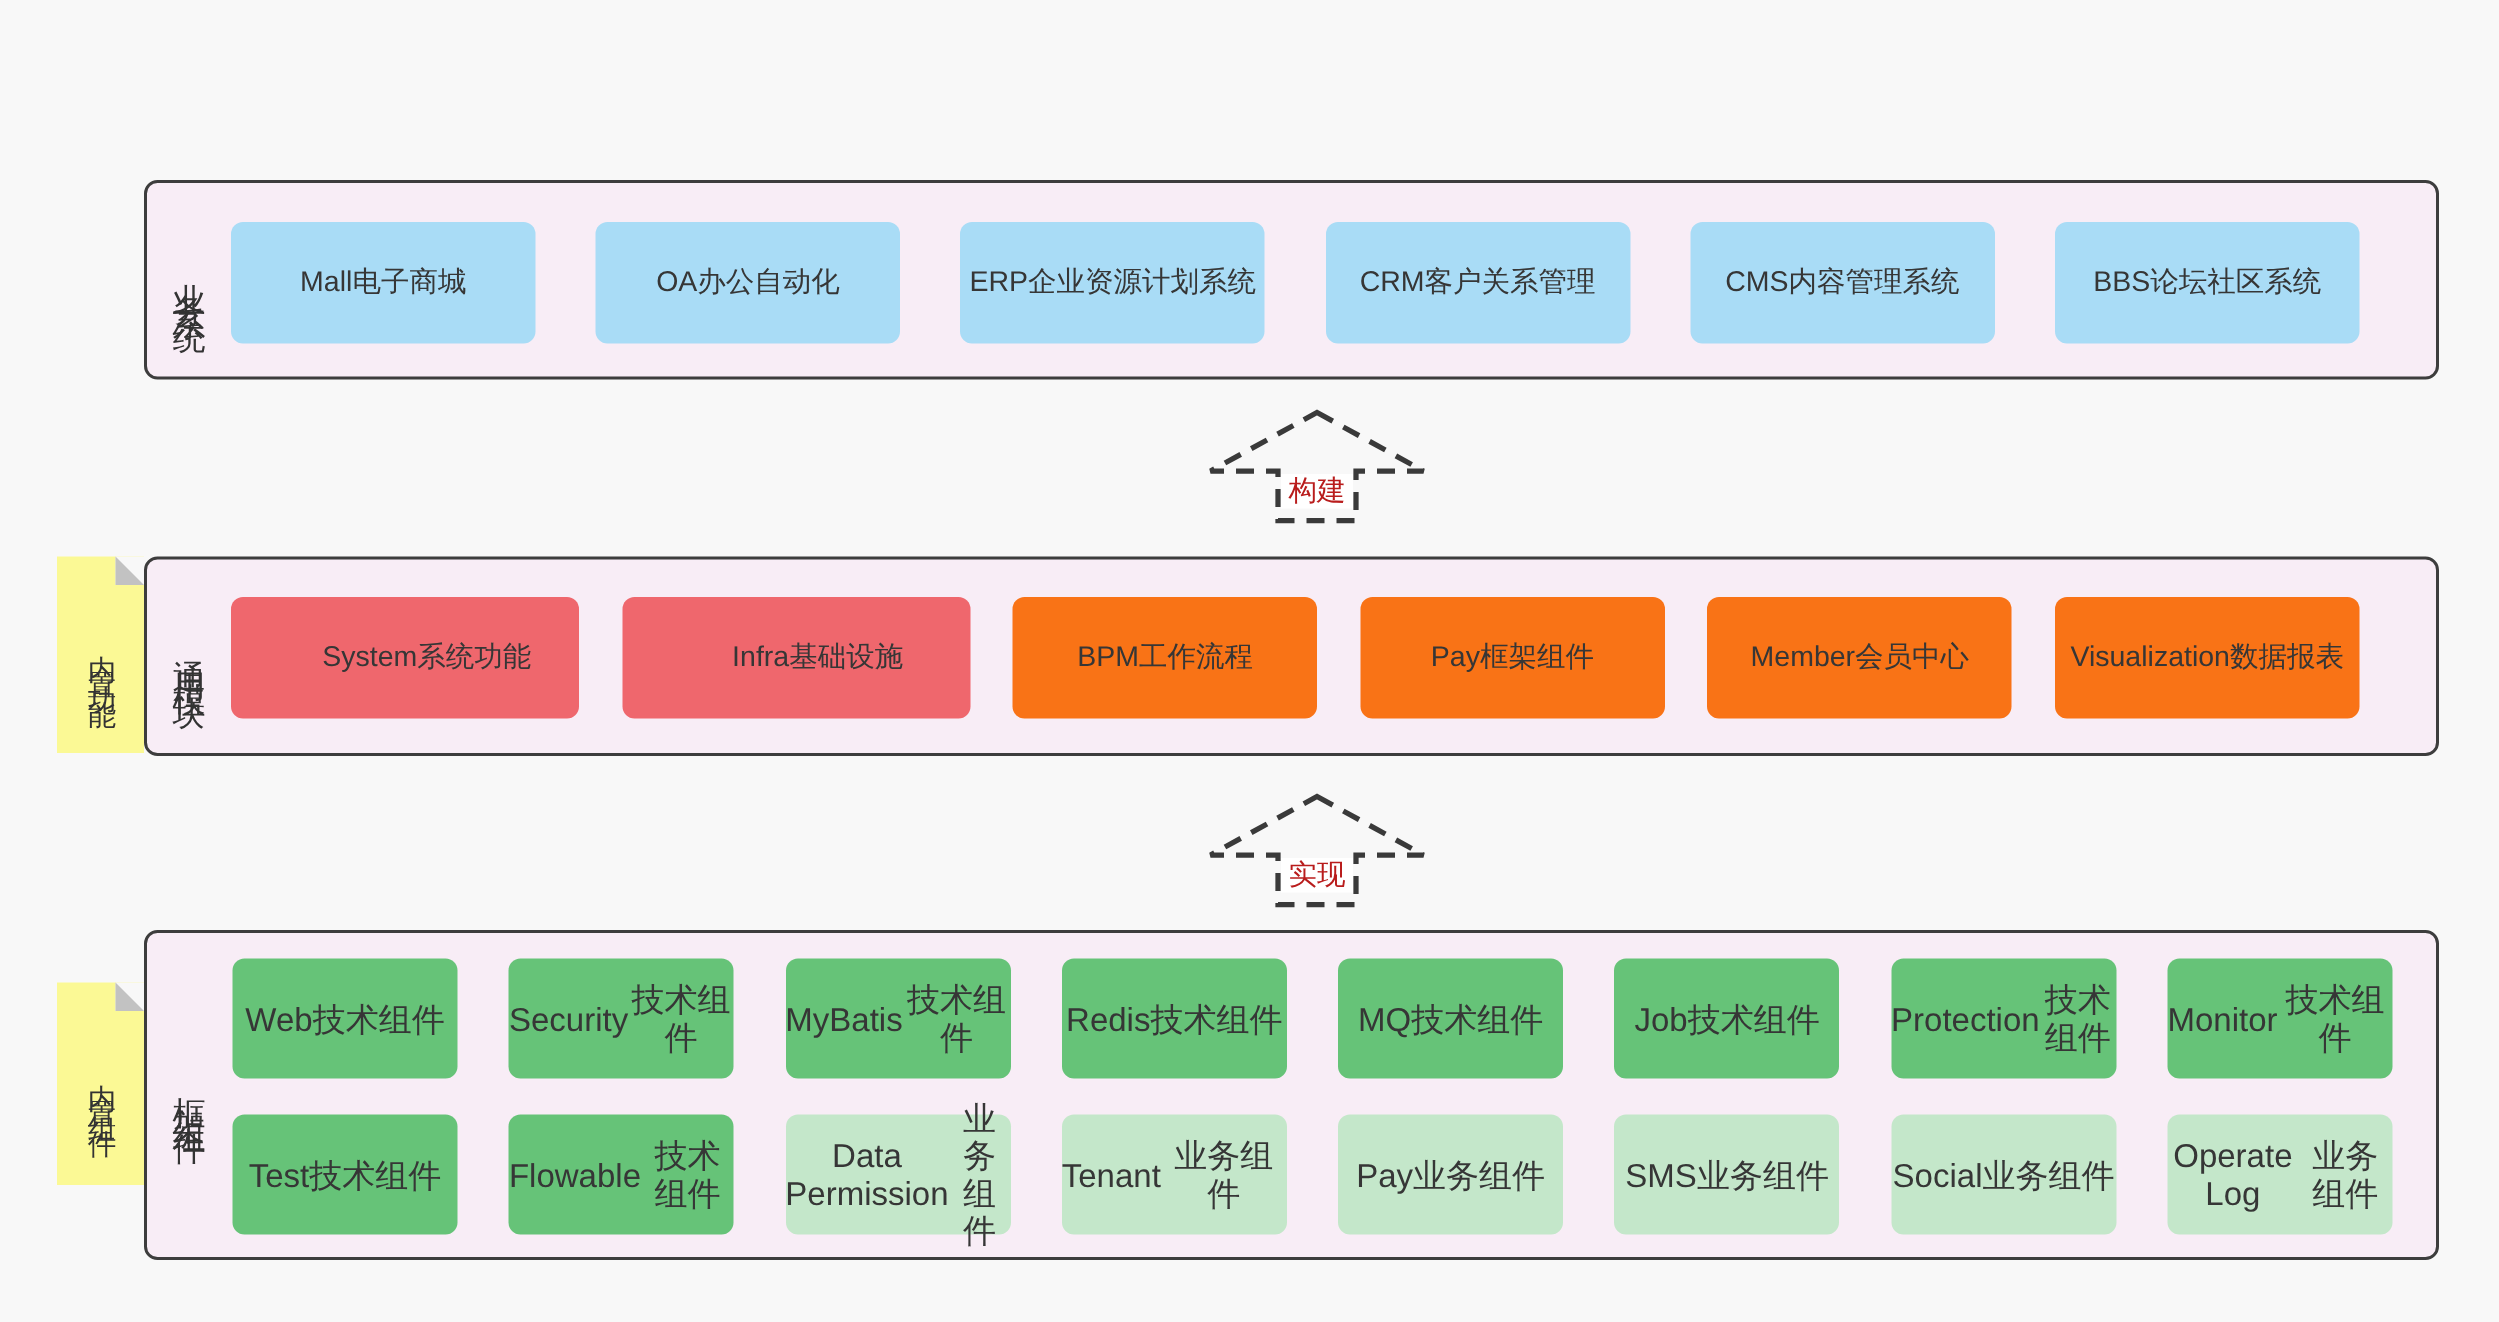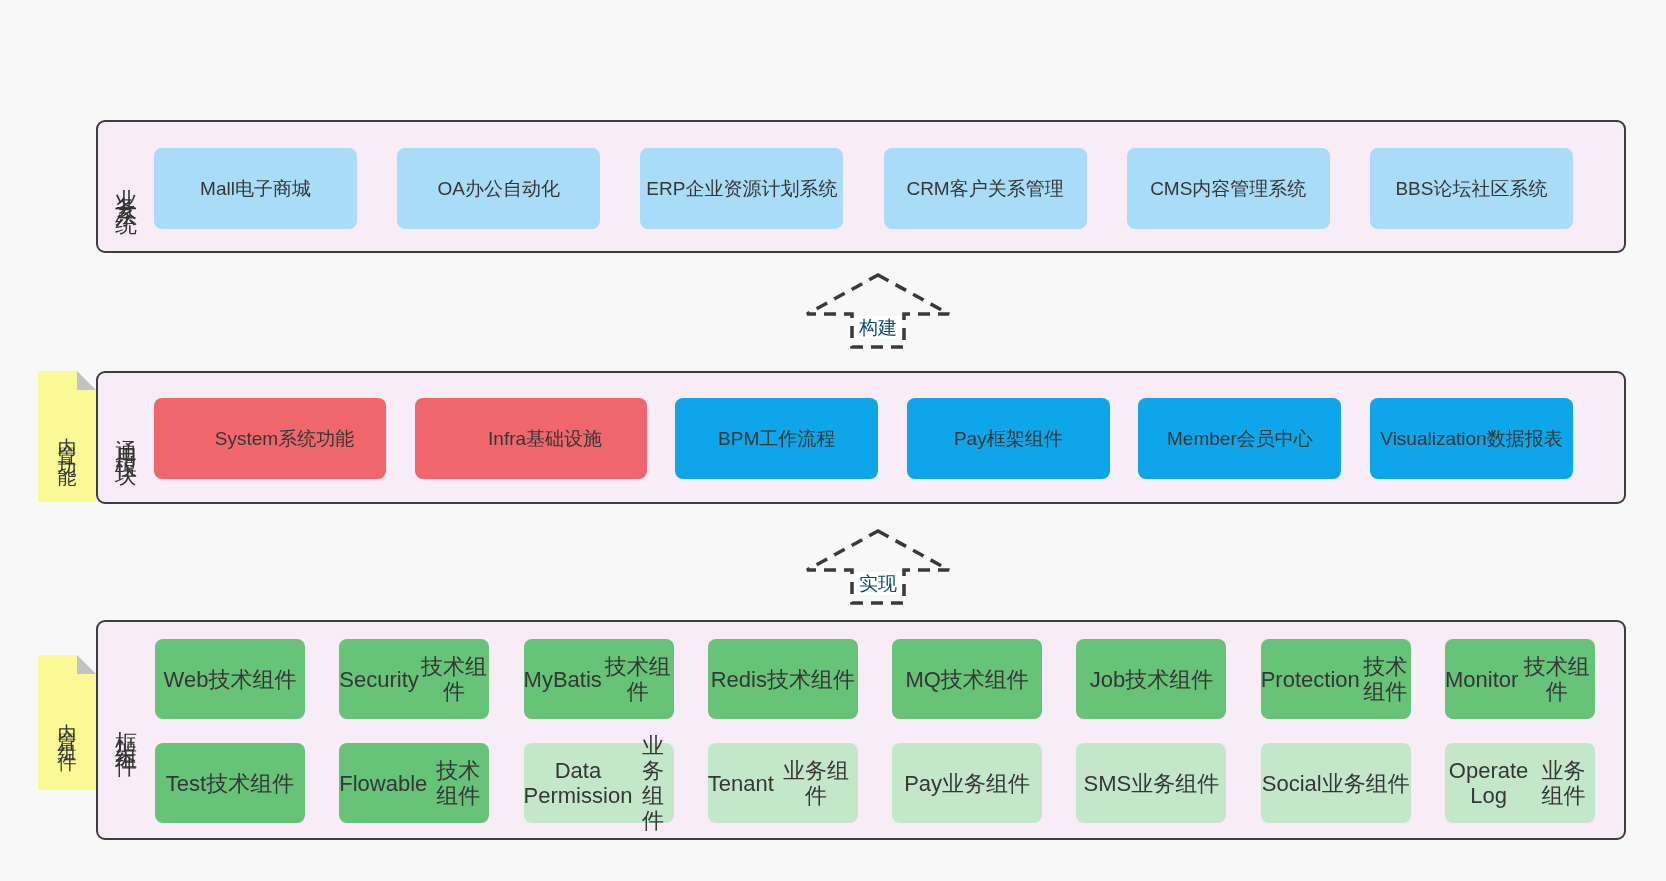--- a/index.html
+++ b/index.html
@@ -30,21 +30,21 @@
   }
   .box{
     width:203px;height:81px;border-radius:8px;
     display:flex;flex-direction:row;align-items:center;justify-content:center;
     text-align:center;
   }
   .bt,.bs{font-size:19px;line-height:27px;display:block;}
 
   .c-blue{background:#a9dcf6;}
   .c-red{background:#ef676d;padding-left:29px;}
-  .c-pink{background:#0ea5e9;}
+  .c-pink{background:#f97316;}
   .c-gdark{background:#66c378;}
   .c-glight{background:#c4e7ca;}
 
   
   .grid{
     position:absolute;left:57px;right:29px;top:17px;bottom:15px;
     display:flex;flex-direction:column;justify-content:space-between;
   }
   .row8{display:flex;justify-content:space-between;}
   .box-sm{width:150px;height:80px;}
@@ -66,21 +66,21 @@
     position:absolute;top:0;right:0;width:0;height:0;
     border-left:19px solid #c2c2c2;border-top:19px solid #f8f8f8;
   }
 
   
   .arrow{position:absolute;width:148px;height:78px;}
   .arrow svg{display:block;}
   .arrow-label{
     position:absolute;left:50%;top:44px;transform:translateX(-50%);
     background:#ffffff;padding:0 5px;font-size:19px;line-height:23px;
-    color:#0c4a6e;white-space:nowrap;
+    color:#b91c1c;white-space:nowrap;
   }
   .arrow-build{left:804px;top:272px;}
   .arrow-implement{left:804px;top:528px;}
 </style>
 </head>
 <body>
 
 <section class="panel panel-top">
   <div class="v-label">业务系统</div>
   <div class="boxes">

